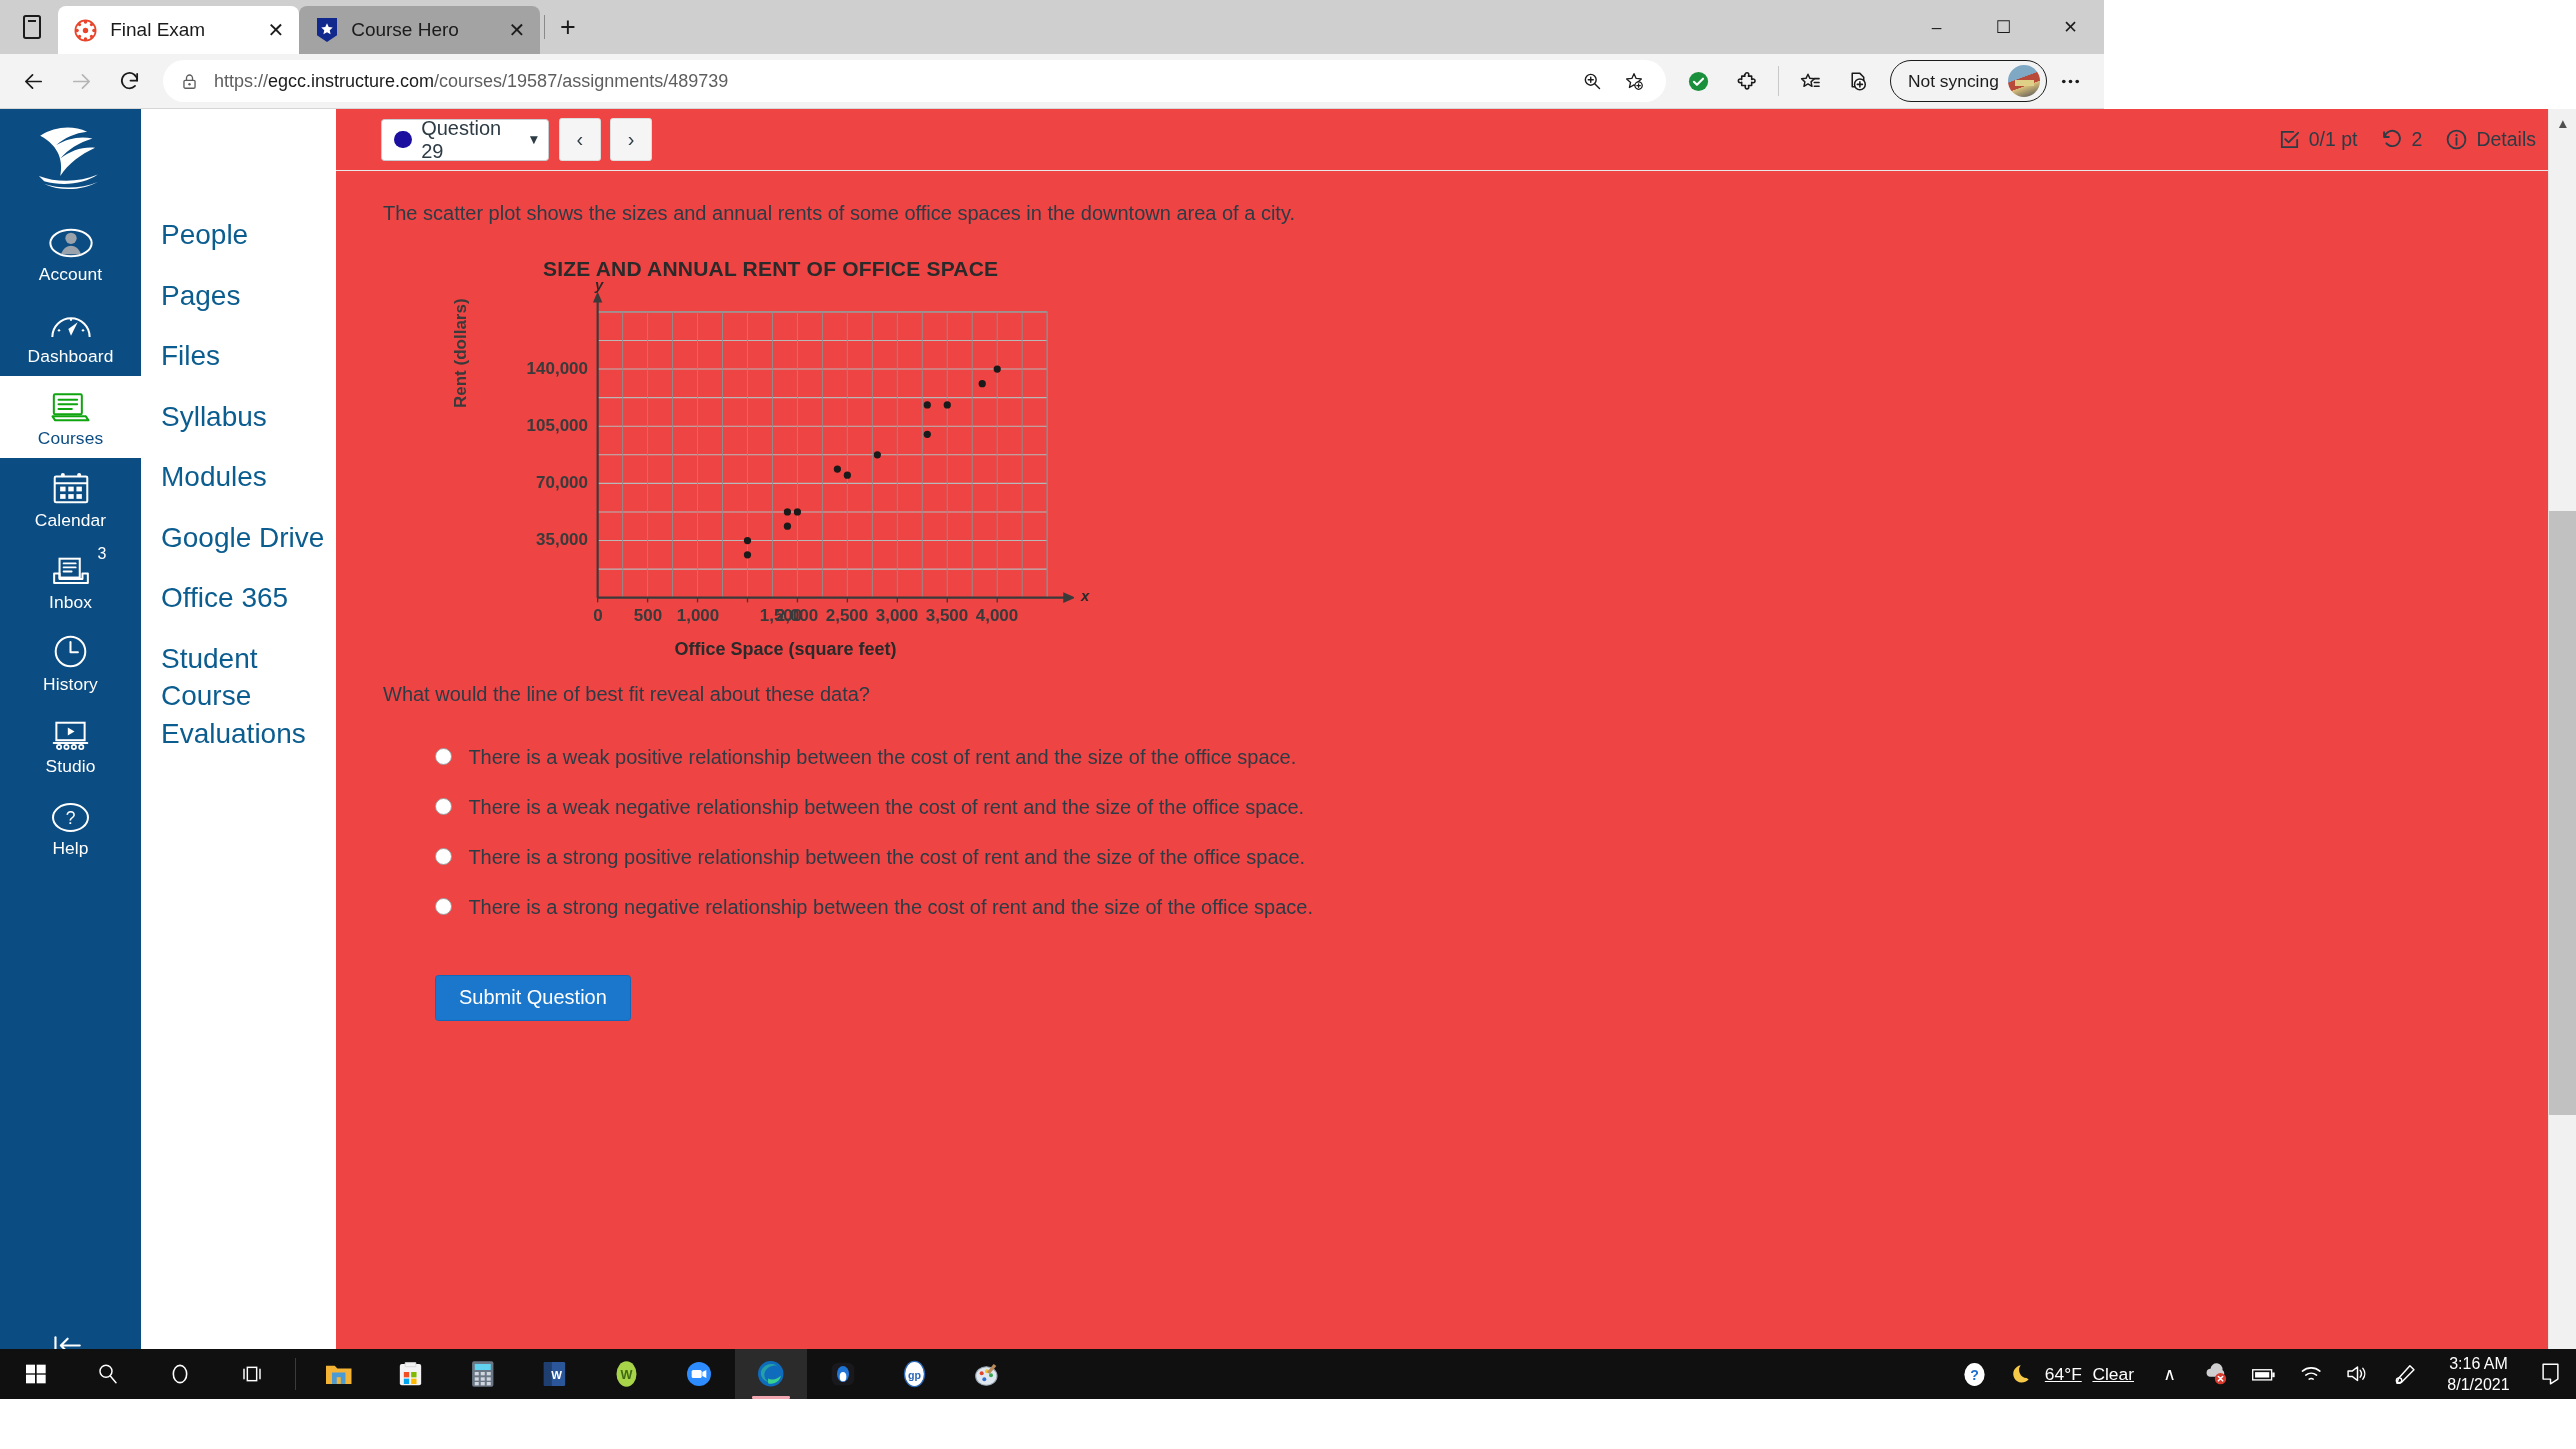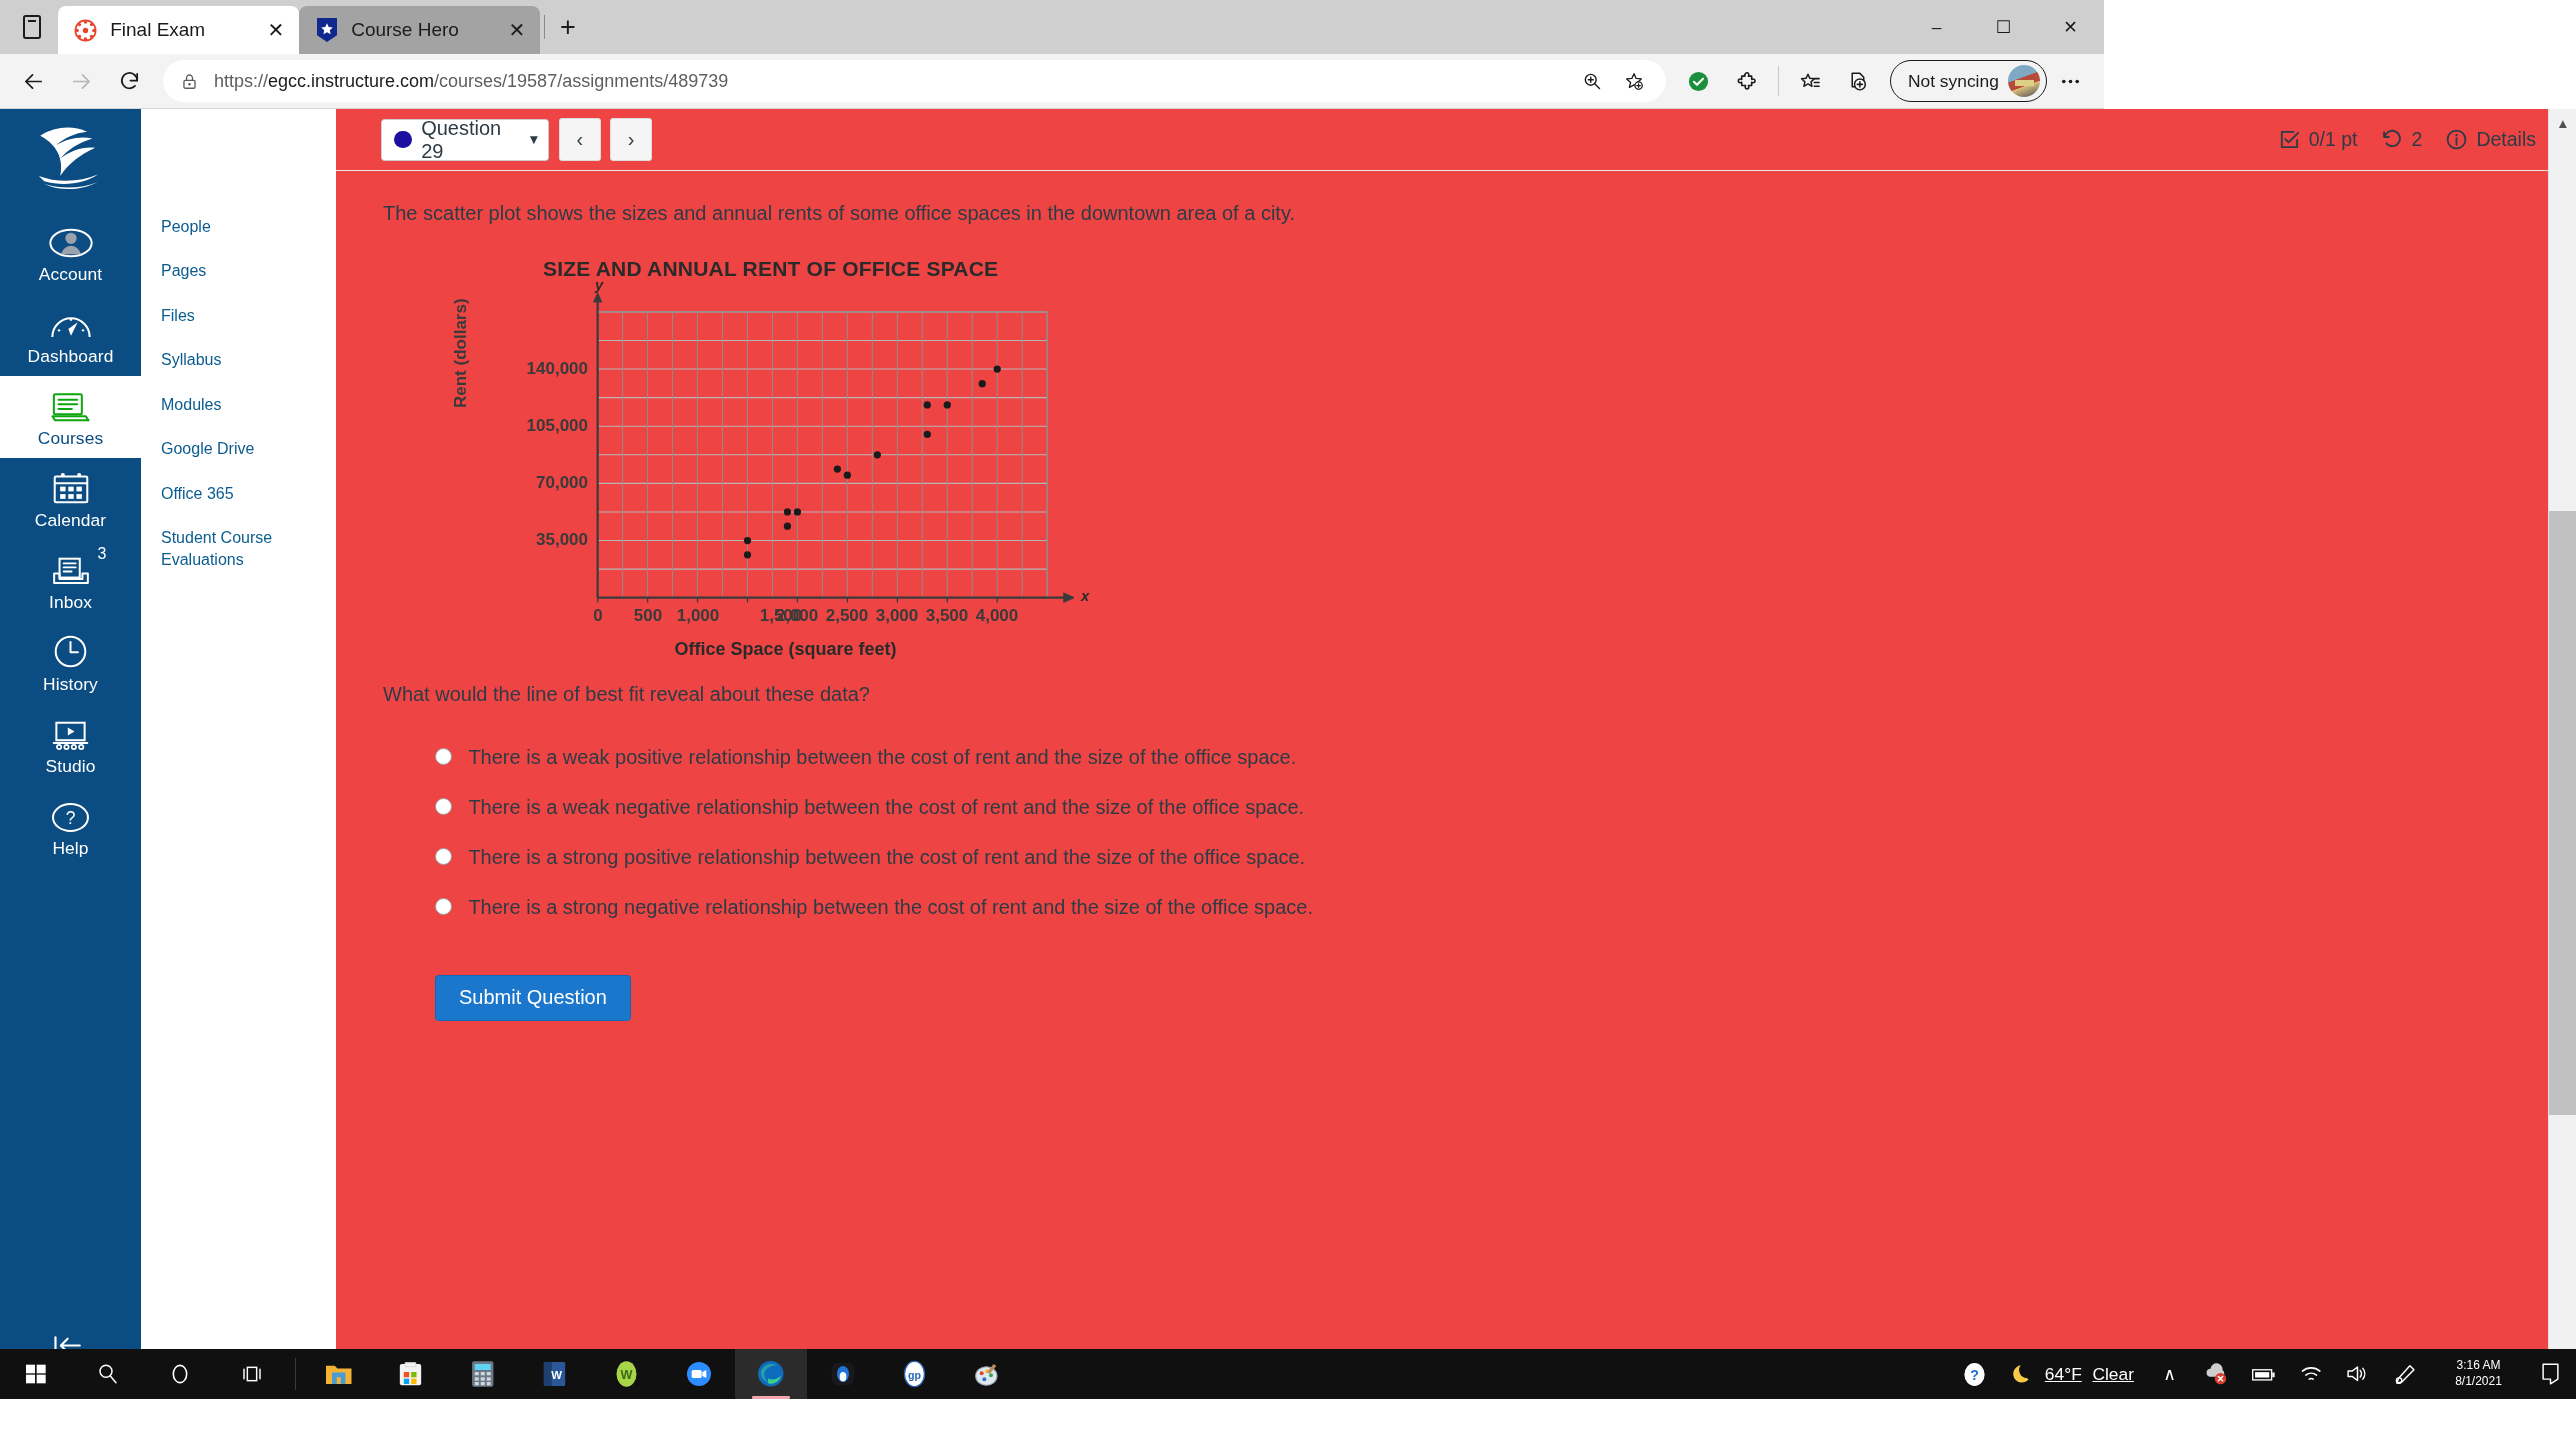--- a/index.html
+++ b/index.html
@@ -152,21 +152,21 @@
     display: flex; align-items: center; justify-content: center;
   }
 
   
   #course-nav {
     width: 195px; flex: 0 0 195px;
     padding: 107px 0 0 20px;
     background: #ffffff;
   }
   .cnav-item {
-    display: block; font-size: 16px; color: #0b5c8f;
+    display: block; font-size: 28px; color: #0b5c8f;
     text-decoration: none; line-height: 1.34;
     margin-bottom: 23px; max-width: 168px;
   }
 
   
   #content { flex: 1 1 auto; position: relative; background: #ef4444; overflow: hidden; }
 
   #question-header {
     height: 62px; display: flex; align-items: center;
     padding: 0 40px 0 13.4px;
@@ -283,21 +283,21 @@
     margin-left: auto; display: flex; align-items: center;
     height: 50px; padding-right: 4px;
   }
   .tray-icon { width: 47px; height: 50px; display: flex; align-items: center; justify-content: center; }
   #weather {
     display: flex; align-items: center; color: #ffffff;
     font-size: 17.4px; padding: 0 12px; height: 50px; text-decoration: underline;
   }
   #weather .wtxt { margin-left: 10.7px; white-space: nowrap; }
   #clock {
-    color: #ffffff; font-size: 12px; line-height: 1.32;
+    color: #ffffff; font-size: 16px; line-height: 1.32;
     text-align: center; padding: 0 14.8px; min-width: 101px;
   }
   #action-center { width: 43px; height: 50px; display: flex; align-items: center; justify-content: center; }
   .svg-ico { display: block; }
 </style>
 </head>
 <body>
 
 <div id="browser-chrome">
 

